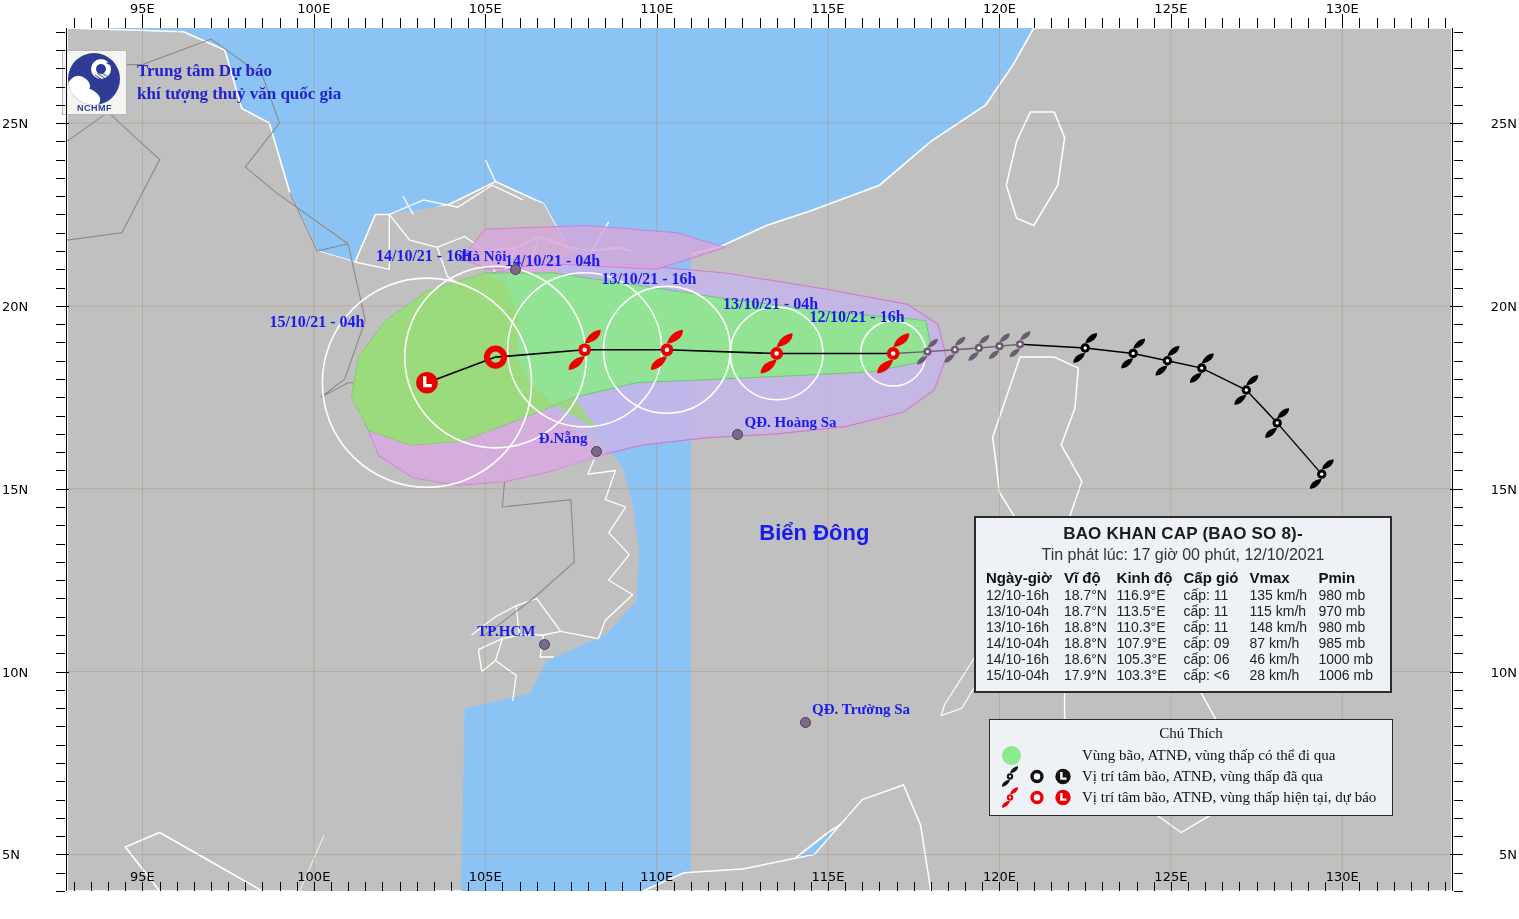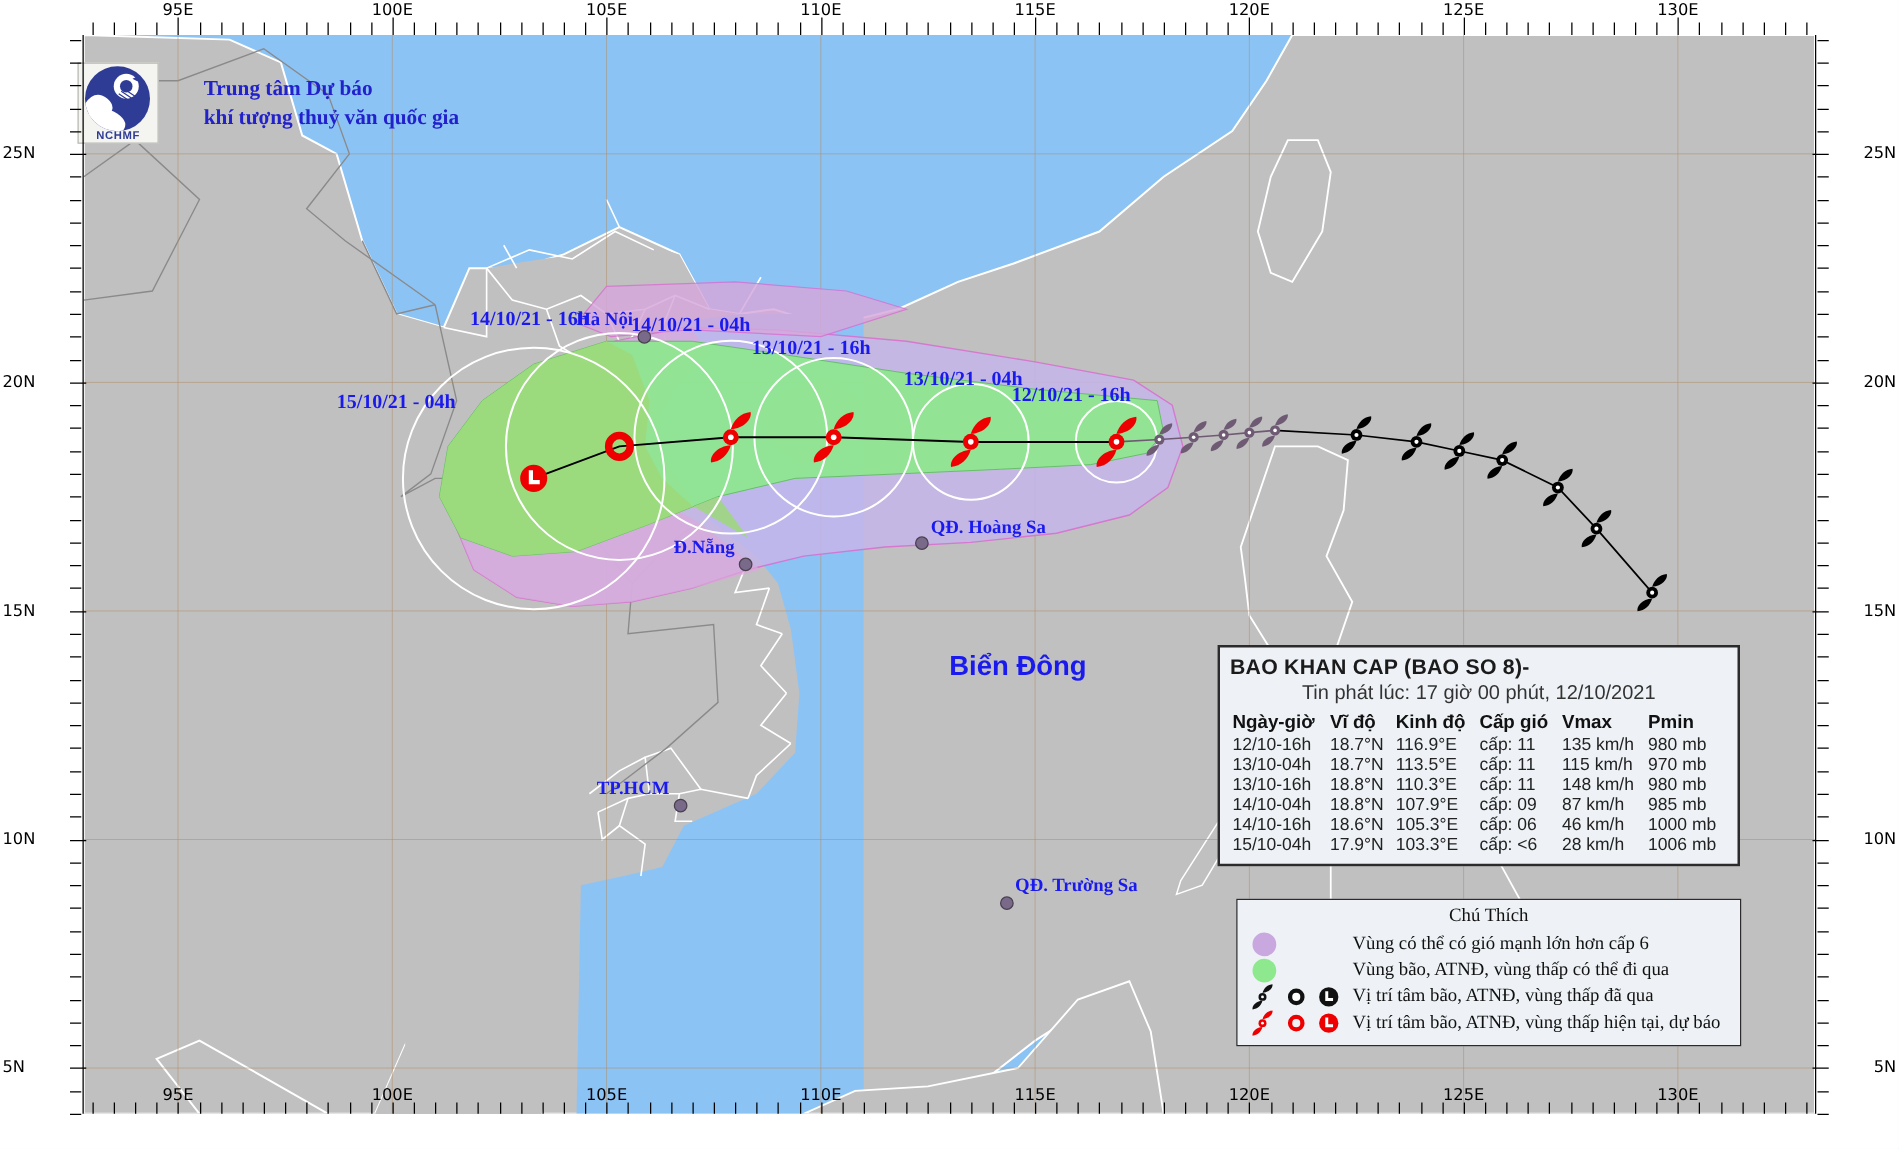--- a/index.html
+++ b/index.html
@@ -42,26 +42,26 @@
   
   #logo{position:absolute;left:62px;top:50px;z-index:30;display:flex;align-items:center;gap:10px;}
   #logo .mark{width:63px;height:63px;background:#f4f4f0;border:1px solid #b9b9b4;
        position:relative;overflow:hidden;flex:0 0 auto;}
   #logo .mark .inner{position:absolute;left:5px;top:2px;width:52px;height:52px;border-radius:50%;
        background:#2f3c96;}
   #logo .mark .nchmf{position:absolute;bottom:1px;left:0;right:0;text-align:center;
        font-size:9px;font-weight:bold;color:#2f3c96;letter-spacing:.5px;
        font-family:"Liberation Sans",sans-serif;}
   #logo .words{font-family:"Liberation Serif",serif;font-weight:bold;font-size:17px;
-       color:#2222cc;line-height:1.35;margin-left:26px;}
+       color:#2222cc;line-height:1.35;}
 
   
   #info{position:absolute;left:974px;top:516px;width:418px;z-index:35;
         background:#eef2f6;border:2px solid #2b2b2b;padding:6px 8px 8px 8px;box-sizing:border-box;}
-  #info .t1{font-weight:bold;font-size:17px;color:#1b1b1b;
+  #info .t1{text-align:center;font-weight:bold;font-size:17px;color:#1b1b1b;
         font-family:"Liberation Sans",sans-serif;letter-spacing:.2px;}
   #info .t2{text-align:center;font-size:16px;color:#333;margin-top:2px;
         font-family:"Liberation Sans",sans-serif;}
   #info table{border-collapse:collapse;margin-top:5px;width:100%;
         font-family:Liberation Sans, sans-serif;}
   #info th{font-size:15px;font-weight:bold;color:#111;text-align:left;padding:0 2px 1px 2px;
         white-space:nowrap;}
   #info td{font-size:14px;color:#222;padding:0 2px;white-space:nowrap;}
   #info td.num{text-align:left;}
 
@@ -444,26 +444,20 @@
             <td class="num">28 km/h</td>
             <td class="num">1006 mb</td>
           </tr>
         </tbody>
     </table>
   </div>
 
   <div id="legend">
     <div class="head">Chú Thích</div>
     <div id="legendRows">
-        <div class="row">
-          <div class="sym">
-            <div class="dotleg" style="background: rgb(201, 168, 224);"></div>
-          </div>
-          <div class="txt">Vùng có thể có gió mạnh lớn hơn cấp 6</div>
-        </div>
         <div class="row">
           <div class="sym">
             <div class="dotleg" style="background: rgb(142, 232, 142);"></div>
           </div>
           <div class="txt">Vùng bão, ATNĐ, vùng thấp có thể đi qua</div>
         </div>
         <div class="row">
           <div class="sym">
             <svg width="24" height="21">
               <g transform="translate(12,10.5) scale(0.78)">

